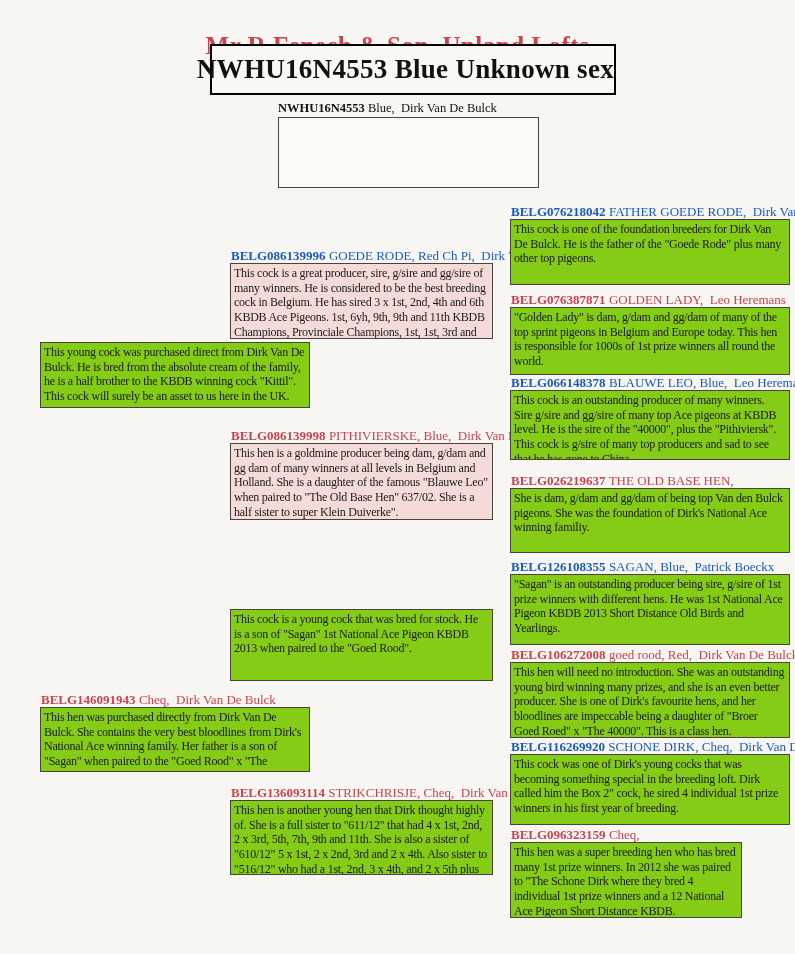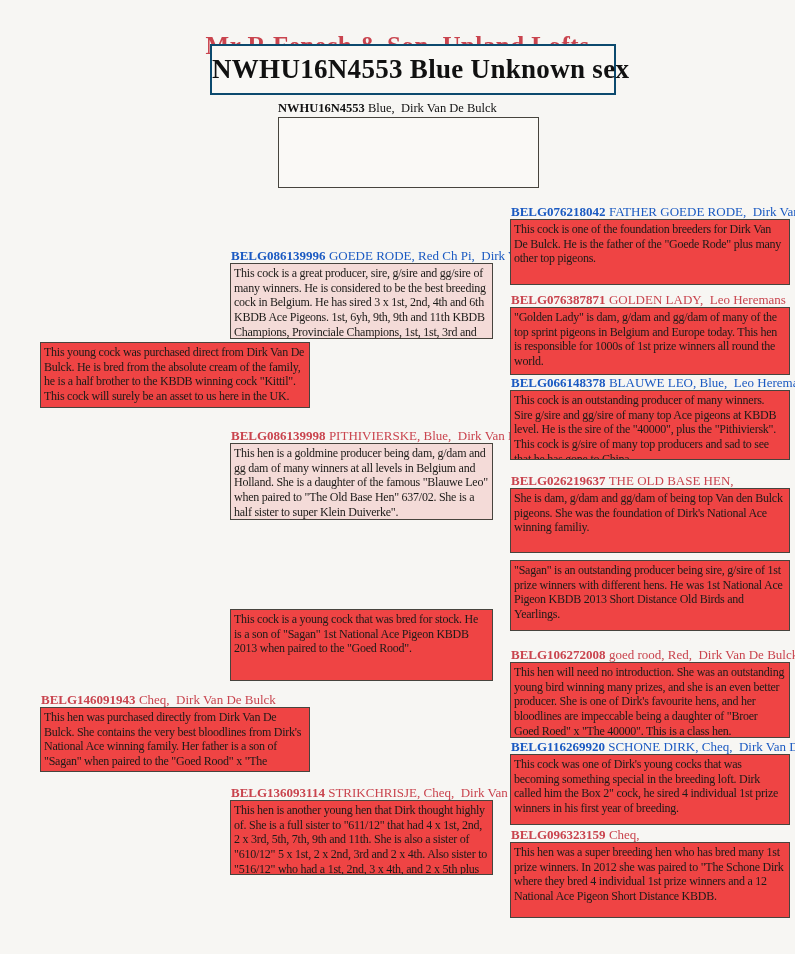--- a/index.html
+++ b/index.html
@@ -16,22 +16,22 @@
     font-family:"Liberation Serif","DejaVu Serif",serif;
     overflow:hidden;
   }
   .loft-title{
     position:absolute;left:0;top:4px;width:795px;
     text-align:center;font-size:25px;font-weight:bold;
     color:var(--red);letter-spacing:0.5px;margin-top:28px;
   }
   .bird-title-box{
     position:absolute;left:210px;top:44px;width:402px;height:47px;
-    border:2px solid #0c4a6e;background:#f9f8f5;
-    display:flex;align-items:center;justify-content:flex-start;
+    border:2px solid #000000;background:#f9f8f5;
+    display:flex;align-items:center;justify-content:flex-end;
   }
   .bird-title{
     font-size:27px;font-weight:bold;color:#111;letter-spacing:0.3px;white-space:nowrap;
   }
   .subject-line{
     position:absolute;left:278px;top:101px;
     font-size:12.5px;color:#111;white-space:nowrap;
   }
   .subject-line .ring{font-weight:bold;}
   .subject-photo-box{
@@ -40,21 +40,21 @@
   }
   .block{position:absolute;}
   .block-header{
     font-size:13px;margin:0 0 1px 1px;white-space:nowrap;line-height:1.0;
   }
   .block-header .ring{font-weight:bold;}
   .block.blue .block-header{color:var(--blue);}
   .block.red  .block-header{color:var(--red);}
   .block-body{
     box-sizing:border-box;border:1px solid var(--line);
-    padding:2px 4px 2px 3px;background:#ef4444;
+    padding:2px 4px 2px 3px;background:#84cc16;
     font-size:12px;line-height:1.22;letter-spacing:-0.25px;
     color:var(--ink);overflow:hidden;
   }
   .block-body.pink{background:var(--pink_bg);}
 </style>
 </head>
 <body>
 
 <div class="loft-title">Mr R Fenech &amp; Son, Upland Lofts</div>
 
@@ -110,29 +110,30 @@
   <div class="block-header"><span class="ring">BELG066148378</span> <span>BLAUWE LEO, Blue, &nbsp;Leo Heremans</span></div>
   <div class="block-body" style="height:70px">This cock is an outstanding producer of many winners.  Sire g/sire and gg/sire of many top Ace pigeons at KBDB level. He is the sire of the "40000", plus the "Pithiviersk".  This cock is g/sire of many top producers and sad to see that he has gone to China.</div>
 </div>
 
 <div class="block red" style="left:510px;top:474px;width:280px">
   <div class="block-header"><span class="ring">BELG026219637</span> <span>THE OLD BASE HEN,</span></div>
   <div class="block-body" style="height:65px">She is dam, g/dam and gg/dam of being top Van den Bulck pigeons.  She was the foundation of Dirk's National Ace winning familiy.</div>
 </div>
 
 <div class="block blue" style="left:510px;top:560px;width:280px">
+  <div class="block-header"><span class="ring">BELG126108355</span> <span>SAGAN, Blue, &nbsp;Patrick Boeckx</span></div>
   <div class="block-body" style="height:71px">"Sagan" is an outstanding producer being sire, g/sire of 1st prize winners with different hens.  He was 1st National Ace Pigeon KBDB 2013 Short Distance Old Birds and Yearlings.</div>
 </div>
 
 <div class="block red" style="left:510px;top:648px;width:280px">
   <div class="block-header"><span class="ring">BELG106272008</span> <span>goed rood, Red, &nbsp;Dirk Van De Bulck</span></div>
   <div class="block-body" style="height:76px">This hen will need no introduction.  She was an outstanding young bird winning many prizes, and  she is an even better producer.  She is one of Dirk's favourite hens, and her bloodlines are impeccable being a daughter of "Broer Goed Roed" x "The 40000".   This is a class hen.</div>
 </div>
 
 <div class="block blue" style="left:510px;top:740px;width:280px">
   <div class="block-header"><span class="ring">BELG116269920</span> <span>SCHONE DIRK, Cheq, &nbsp;Dirk Van De Bulc</span></div>
   <div class="block-body" style="height:71px">This cock was one of Dirk's young cocks that was becoming something special in the breeding loft.  Dirk called him the Box 2" cock, he sired 4 individual 1st prize winners in his first year of breeding.</div>
 </div>
 
-<div class="block red" style="left:510px;top:828px;width:280px">
+<div class="block red" style="left:510px;top:828px;width:232px">
   <div class="block-header"><span class="ring">BELG096323159</span> <span>Cheq,</span></div>
   <div class="block-body" style="height:76px">This hen was a super breeding hen who has bred many 1st prize winners.  In 2012 she was paired to "The Schone Dirk where they bred 4 individual 1st prize winners and a 12 National Ace Pigeon Short Distance KBDB.</div>
 </div>
 
 </body></html>

